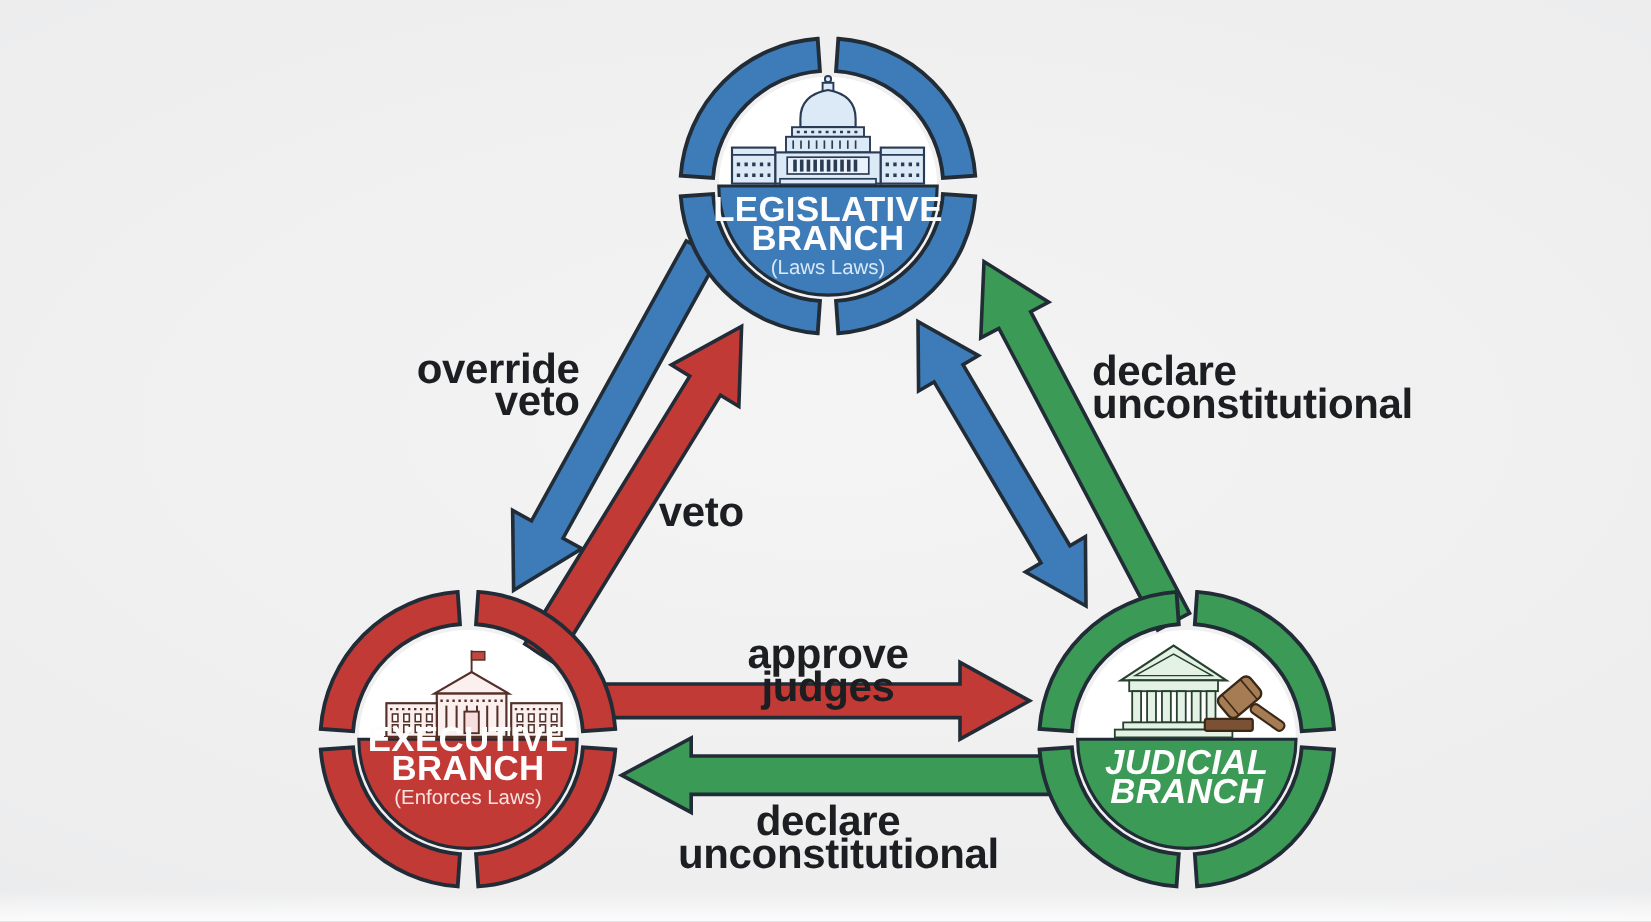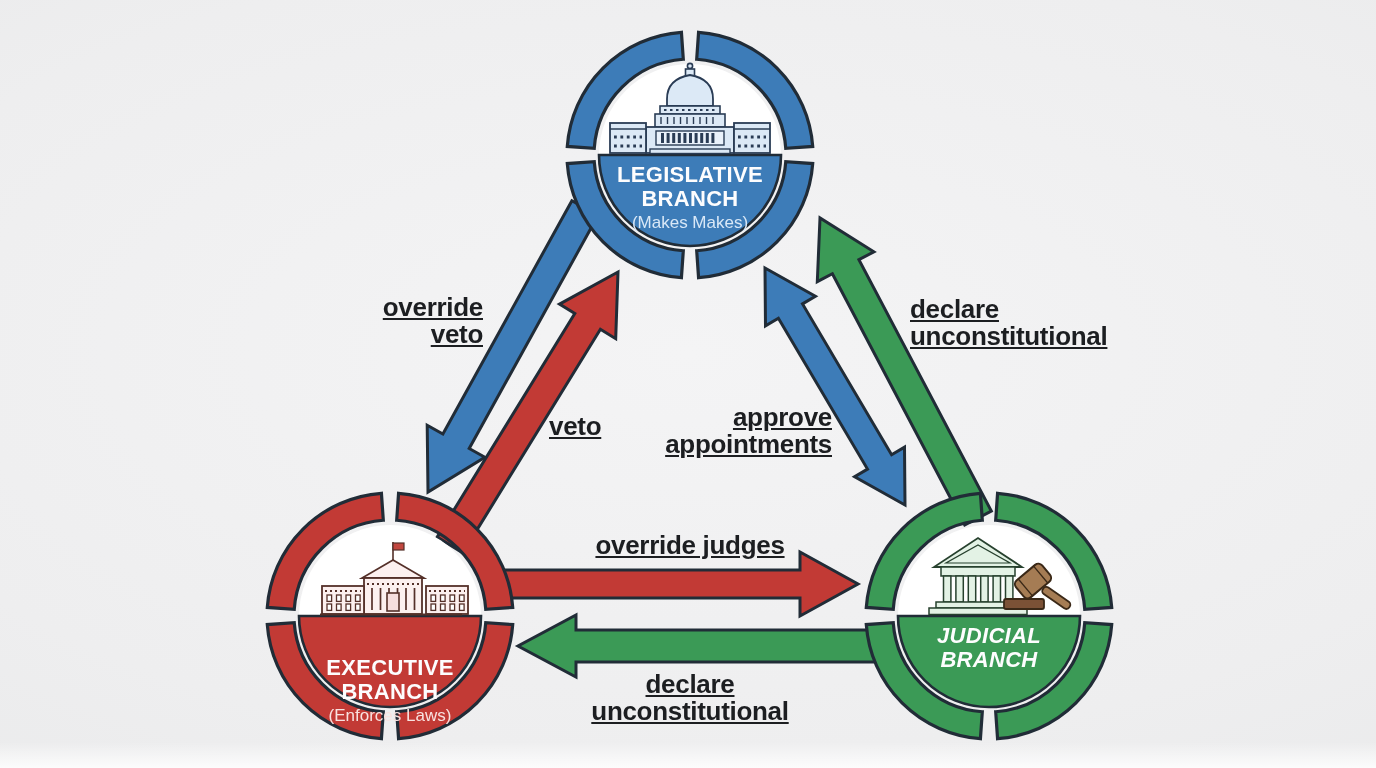--- a/index.html
+++ b/index.html
@@ -9,26 +9,26 @@
     font-family:"Liberation Sans",sans-serif;
   }
   .canvas::after{
     content:"";position:absolute;left:0;right:0;bottom:0;height:26px;
     background:linear-gradient(to bottom, rgba(255,255,255,0), rgba(255,255,255,0.85));
     pointer-events:none;
   }
   #diagram-svg{position:absolute;left:0;top:0;}
   .rel-label{
     position:absolute;
-    font-size:26px;font-weight:700;line-height:27px;letter-spacing:-0.3px;
-    color:#1c1e21;white-space:pre-line;text-decoration:underline;
+    font-size:35px;font-weight:700;line-height:27px;letter-spacing:-0.3px;
+    color:#1c1e21;white-space:pre-line;
   }
   .branch-text{position:absolute;width:220px;text-align:center;}
   .branch-title{
-    font-size:22px;font-weight:700;line-height:24px;letter-spacing:0.3px;
+    font-size:29px;font-weight:700;line-height:24px;letter-spacing:0.3px;
     color:#fdfdfe;white-space:pre-line;
   }
   .branch-sub{font-size:17px;font-weight:400;line-height:20px;margin-top:2px;}
   .sub-leg{color:#d9e8f7;}
   .sub-exec{color:#f8e2e0;}
   .sub-jud{color:#def2e3;}
 </style>
 </head>
 <body>
 
@@ -160,34 +160,32 @@
             <line x1="-10" y1="-11" x2="-10" y2="11" stroke="#3a2817" stroke-width="1.3"></line>
             <line x1="10" y1="-11" x2="10" y2="11" stroke="#3a2817" stroke-width="1.3"></line>
           </g>
         </g>
       </g>
     </svg>
 
   <div class="rel-label" style="left:330px;top:294px;width:153px;text-align:right;">override
 veto</div>
   <div class="rel-label" style="left:549px;top:413px;">veto</div>
-  <div class="rel-label" style="left:632px;top:404px;width:200px;text-align:right;">approve
-appointments</div>
   <div class="rel-label" style="left:910px;top:296px;">declare
 unconstitutional</div>
-  <div class="rel-label" style="left:590px;top:532px;width:200px;text-align:center;">override judges</div>
+  <div class="rel-label" style="left:590px;top:532px;width:200px;text-align:center;">approve judges</div>
   <div class="rel-label" style="left:565px;top:671px;width:250px;text-align:center;">declare
 unconstitutional</div>
 
   <div class="branch-text" style="left:580px;top:163px;">
     <div class="branch-title">LEGISLATIVE
 BRANCH</div>
-    <div class="branch-sub sub-leg">(Makes Makes)</div>
+    <div class="branch-sub sub-leg">(Laws Laws)</div>
   </div>
-  <div class="branch-text" style="left:280px;top:656px;">
+  <div class="branch-text" style="left:280px;top:605px;">
     <div class="branch-title">EXECUTIVE
 BRANCH</div>
     <div class="branch-sub sub-exec">(Enforces Laws)</div>
   </div>
   <div class="branch-text" style="left:879px;top:624px;font-style:italic;">
     <div class="branch-title">JUDICIAL
 BRANCH</div>
   </div>
 
 </div>

